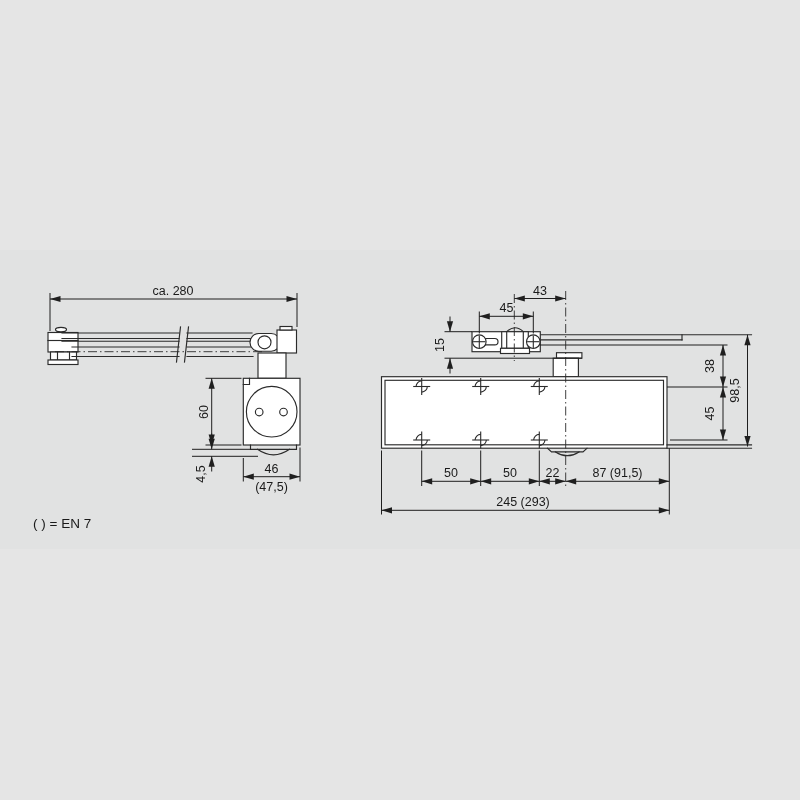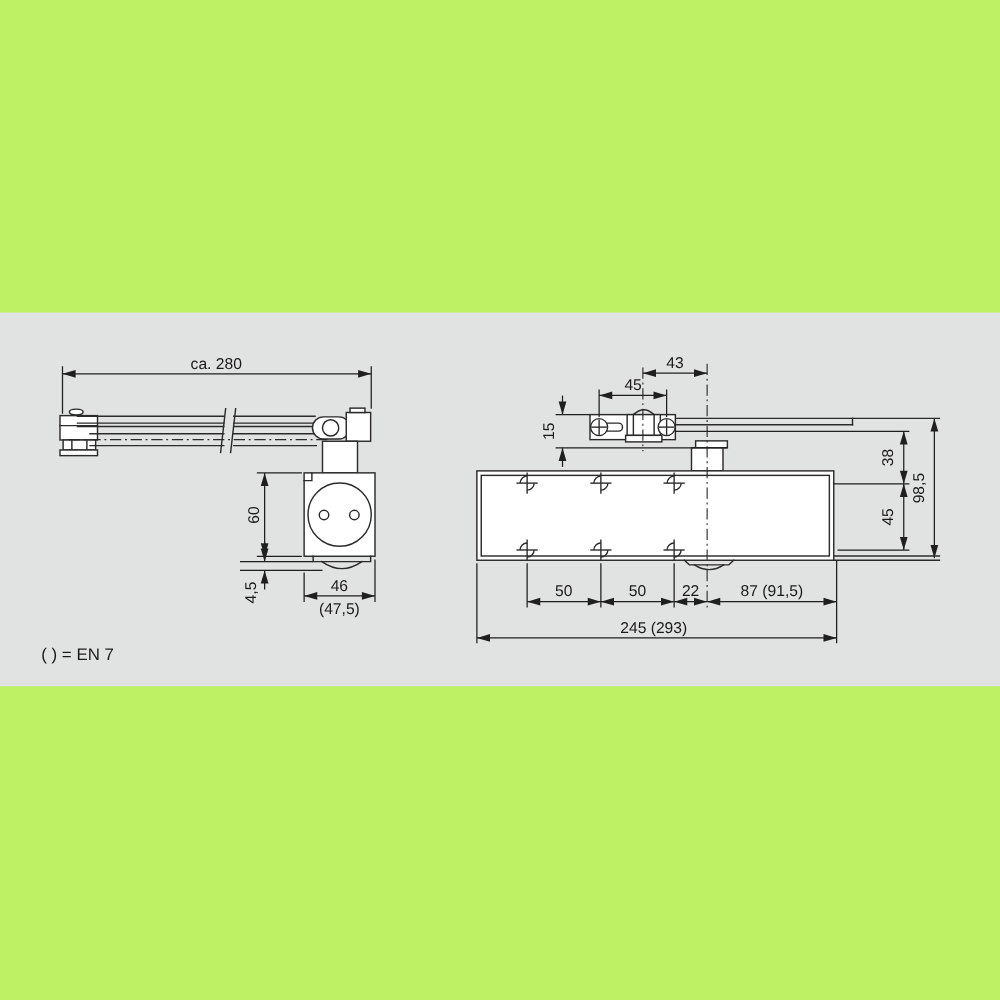--- a/index.html
+++ b/index.html
@@ -1,16 +1,16 @@
 <!DOCTYPE html>
 <html><head>
 <meta charset="utf-8">
 <style>
   html,body{margin:0;padding:0;background:#ffffff;}
-  .page{position:relative;width:800px;height:800px;background:#bef264;overflow:hidden;
+  .page{position:relative;width:800px;height:800px;background:#e5e5e5;overflow:hidden;
         font-family:"Liberation Sans",sans-serif;}
   svg{display:block;}
   text{fill:#1a1a1a;font-family:"Liberation Sans",sans-serif;font-size:12.5px;}
   .note{font-size:13.5px;}
   .part{stroke:#2b2b2b;stroke-width:1.15;fill:none;stroke-linecap:square;}
   .dim {stroke:#1f1f1f;stroke-width:1;fill:none;stroke-linecap:butt;}
   .cl  {stroke:#2b2b2b;stroke-width:0.9;fill:none;stroke-dasharray:9 3 1.5 3;}
 </style>
 </head>
 <body>

